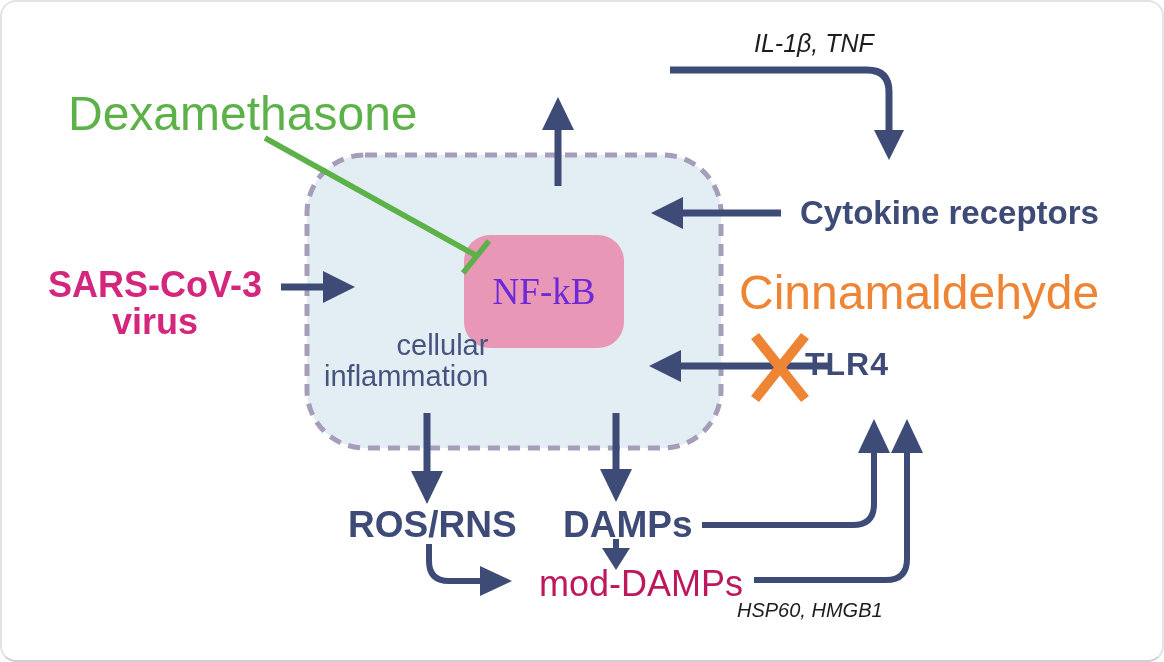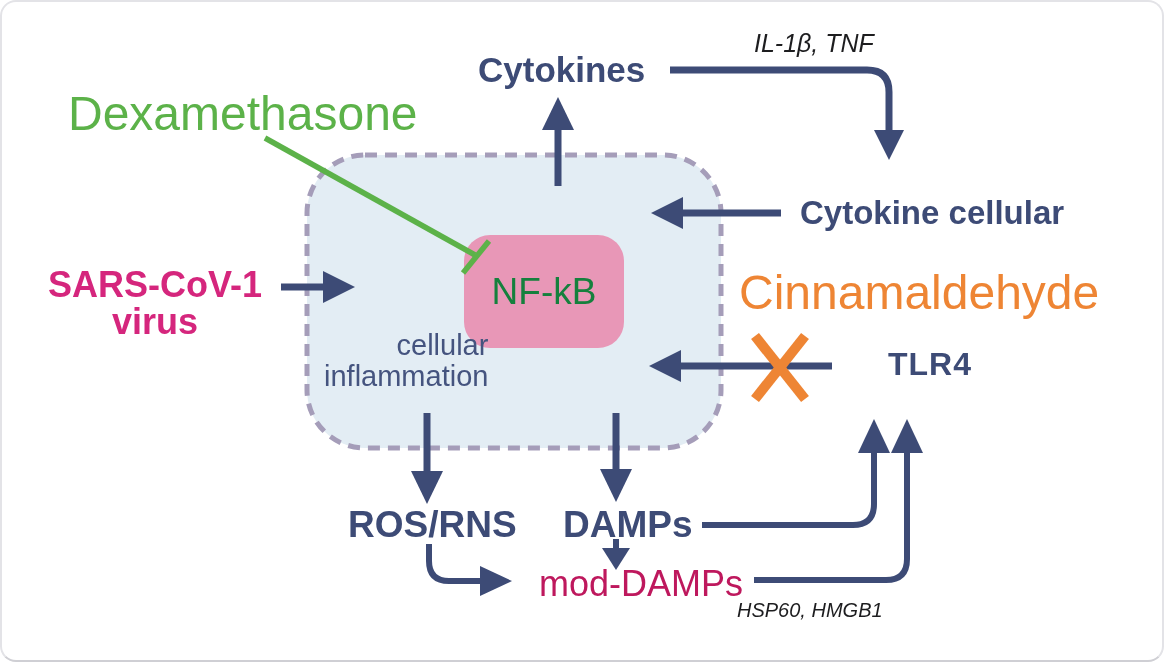--- a/index.html
+++ b/index.html
@@ -13,23 +13,23 @@
   .lbl{position:absolute;white-space:nowrap;line-height:1.0;}
   .navy{color:#3d4b76;}
   .bold{font-weight:bold;}
   .italic{font-style:italic;color:#1d1d1f;}
   #lbl-dexamethasone{left:66px;top:88px;font-size:48px;color:#5cb249;}
   #lbl-cinnamaldehyde{left:737px;top:267px;font-size:48px;color:#ee8534;}
   #lbl-cytokines{left:476px;top:50px;font-size:35px;}
   #lbl-cytokine-mediators{left:752px;top:29px;font-size:25px;}
   #lbl-cytokine-receptors{left:798px;top:194px;font-size:33px;}
   #lbl-virus{left:28px;top:264px;width:250px;text-align:center;font-size:36px;font-weight:bold;color:#d5267d;line-height:1.03;}
-  #lbl-nfkb{left:462px;top:233px;width:160px;height:113px;display:flex;align-items:center;justify-content:center;font-size:37px;color:#15803d;}
+  #lbl-nfkb{left:462px;top:233px;width:160px;height:113px;display:flex;align-items:center;justify-content:center;font-size:37px;color:#6d28d9;font-family:Liberation Serif, serif;}
   #lbl-cell{left:322px;top:328px;font-size:29px;color:#45547f;line-height:1.07;text-align:right;}
-  #lbl-tlr4{left:886px;top:346px;font-size:32px;letter-spacing:1px;}
+  #lbl-tlr4{left:803px;top:346px;font-size:32px;letter-spacing:1px;}
   #lbl-rosrns{left:346px;top:504px;font-size:37px;}
   #lbl-damps{left:561px;top:504px;font-size:37px;}
   #lbl-moddamps{left:537px;top:564px;font-size:36px;color:#be185d;}
   #lbl-radicals{left:289px;top:594px;font-size:26px;}
   #lbl-hsp{left:735px;top:598px;font-size:20px;}
 </style>
 </head>
 <body>
 
 <div class="card">
@@ -104,28 +104,27 @@
     </g>
 
     <g stroke="#ee8534" stroke-width="10">
       <line x1="753" y1="334" x2="803" y2="397"></line>
       <line x1="803" y1="334" x2="753" y2="397"></line>
     </g>
   </svg>
 
   <div class="lbl" id="lbl-dexamethasone">Dexamethasone</div>
 
-  <div class="lbl navy bold" id="lbl-cytokines">Cytokines</div>
 
   <div class="lbl italic" id="lbl-cytokine-mediators">IL-1β, TNF</div>
 
-  <div class="lbl navy bold" id="lbl-cytokine-receptors">Cytokine cellular</div>
+  <div class="lbl navy bold" id="lbl-cytokine-receptors">Cytokine receptors</div>
 
   <div class="lbl" id="lbl-virus">
-    <div>SARS-CoV-1</div>
+    <div>SARS-CoV-3</div>
     <div>virus</div>
   </div>
 
   <div class="lbl" id="lbl-nfkb">NF-kB</div>
 
   <div class="lbl" id="lbl-cell">
     <div>cellular</div>
     <div>inflammation</div>
   </div>
 

